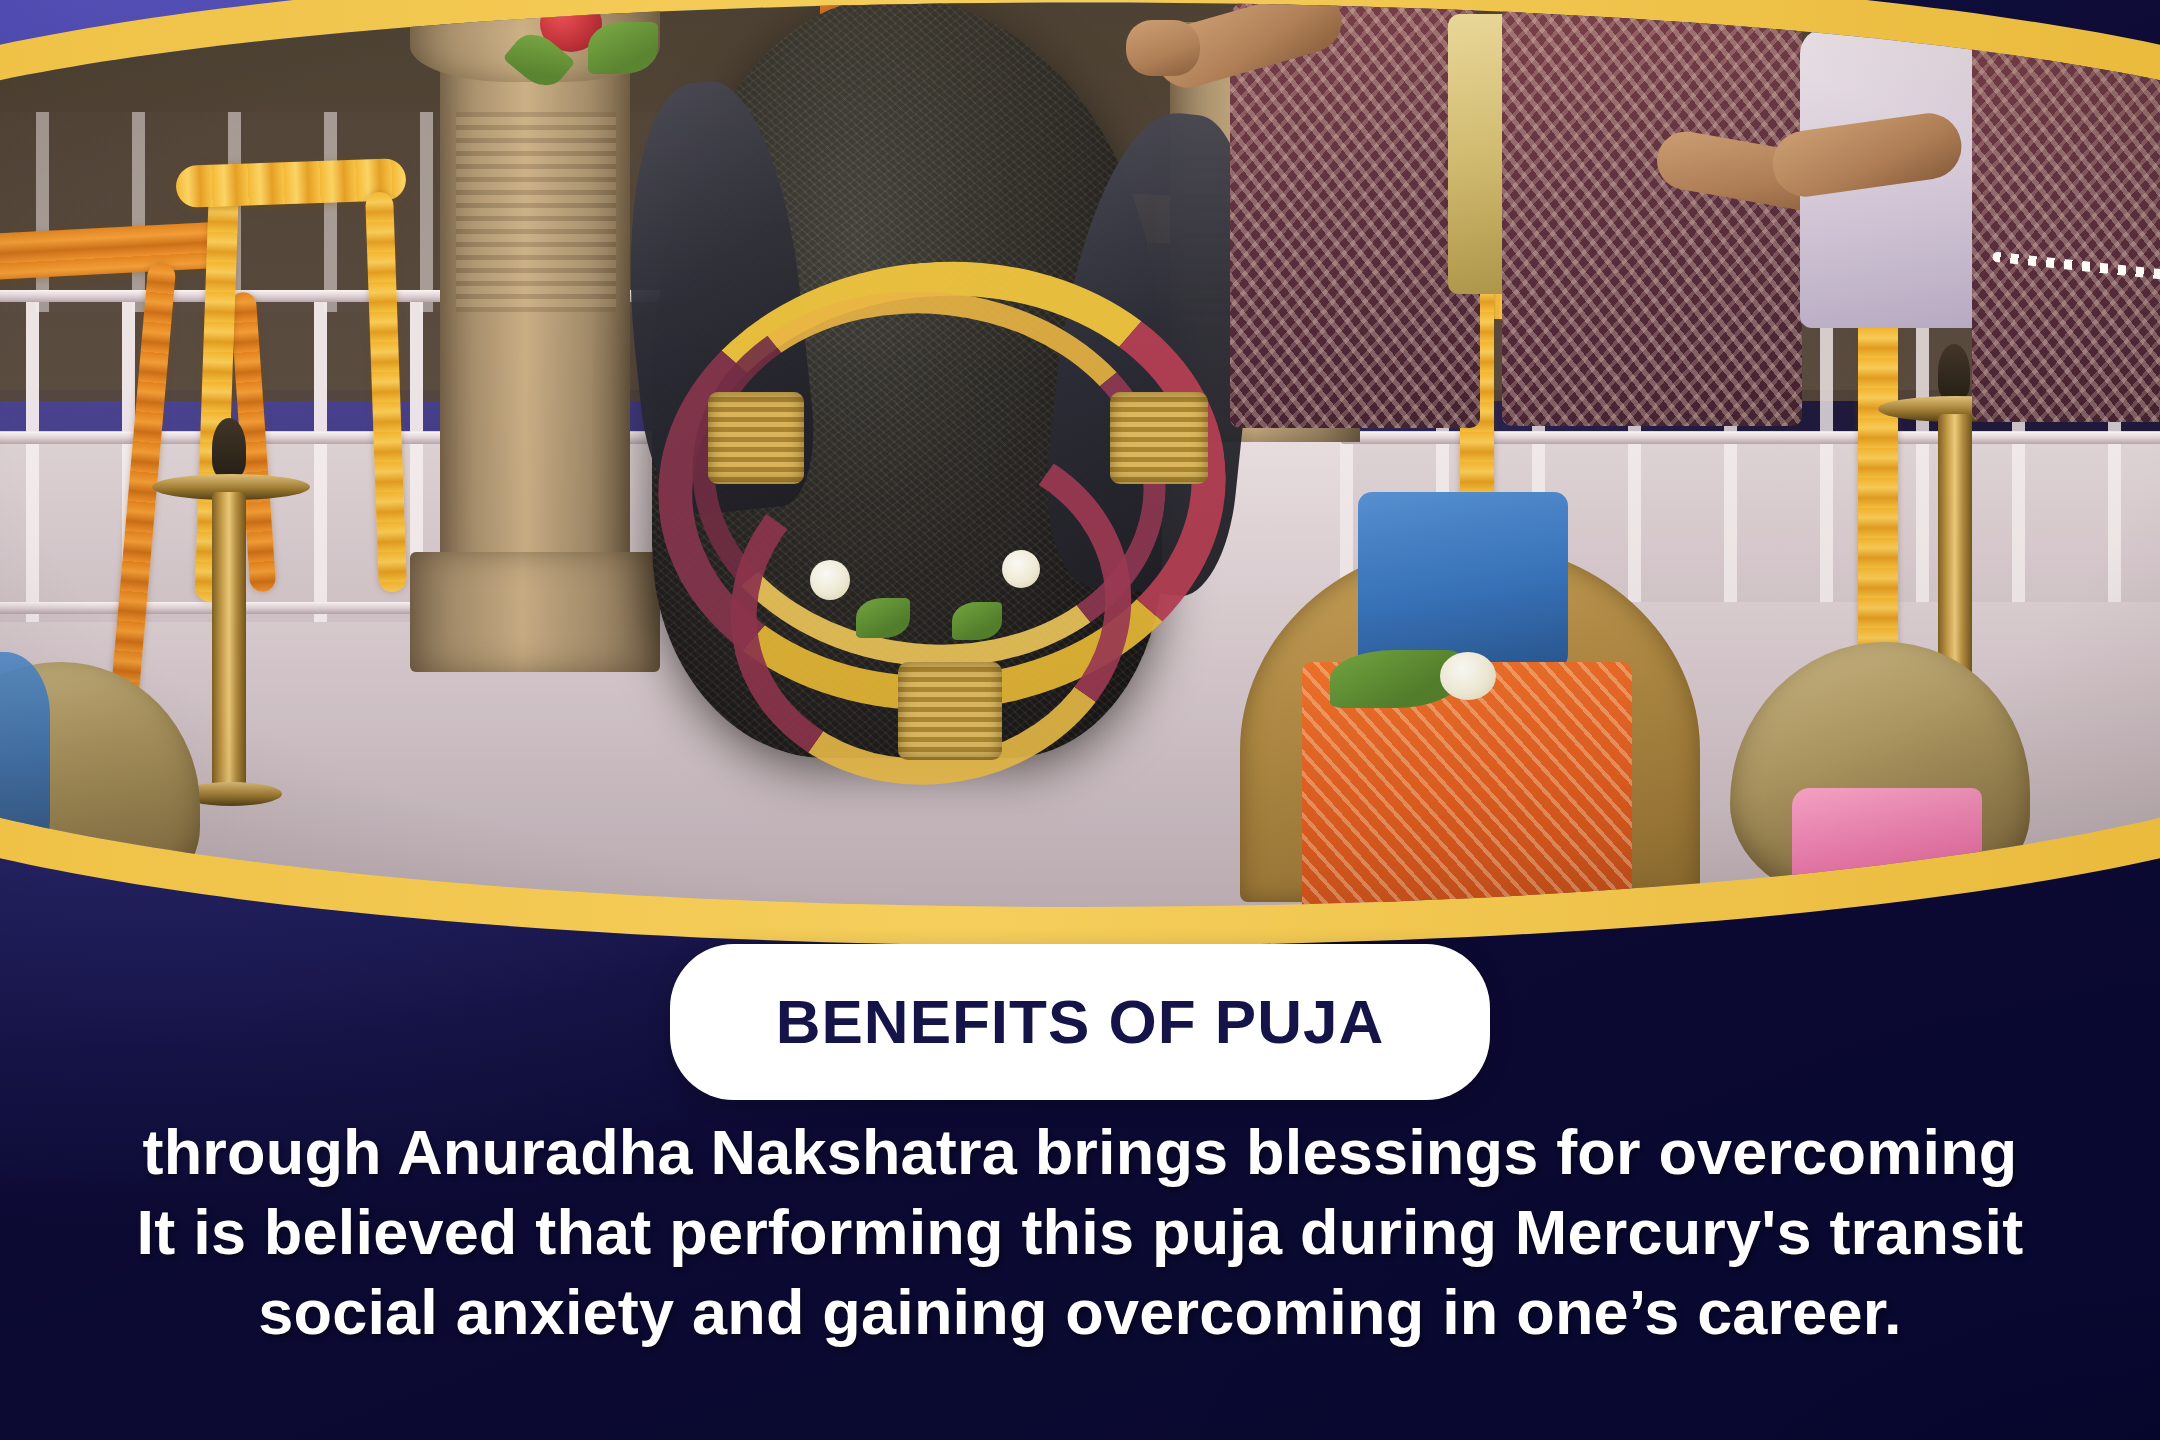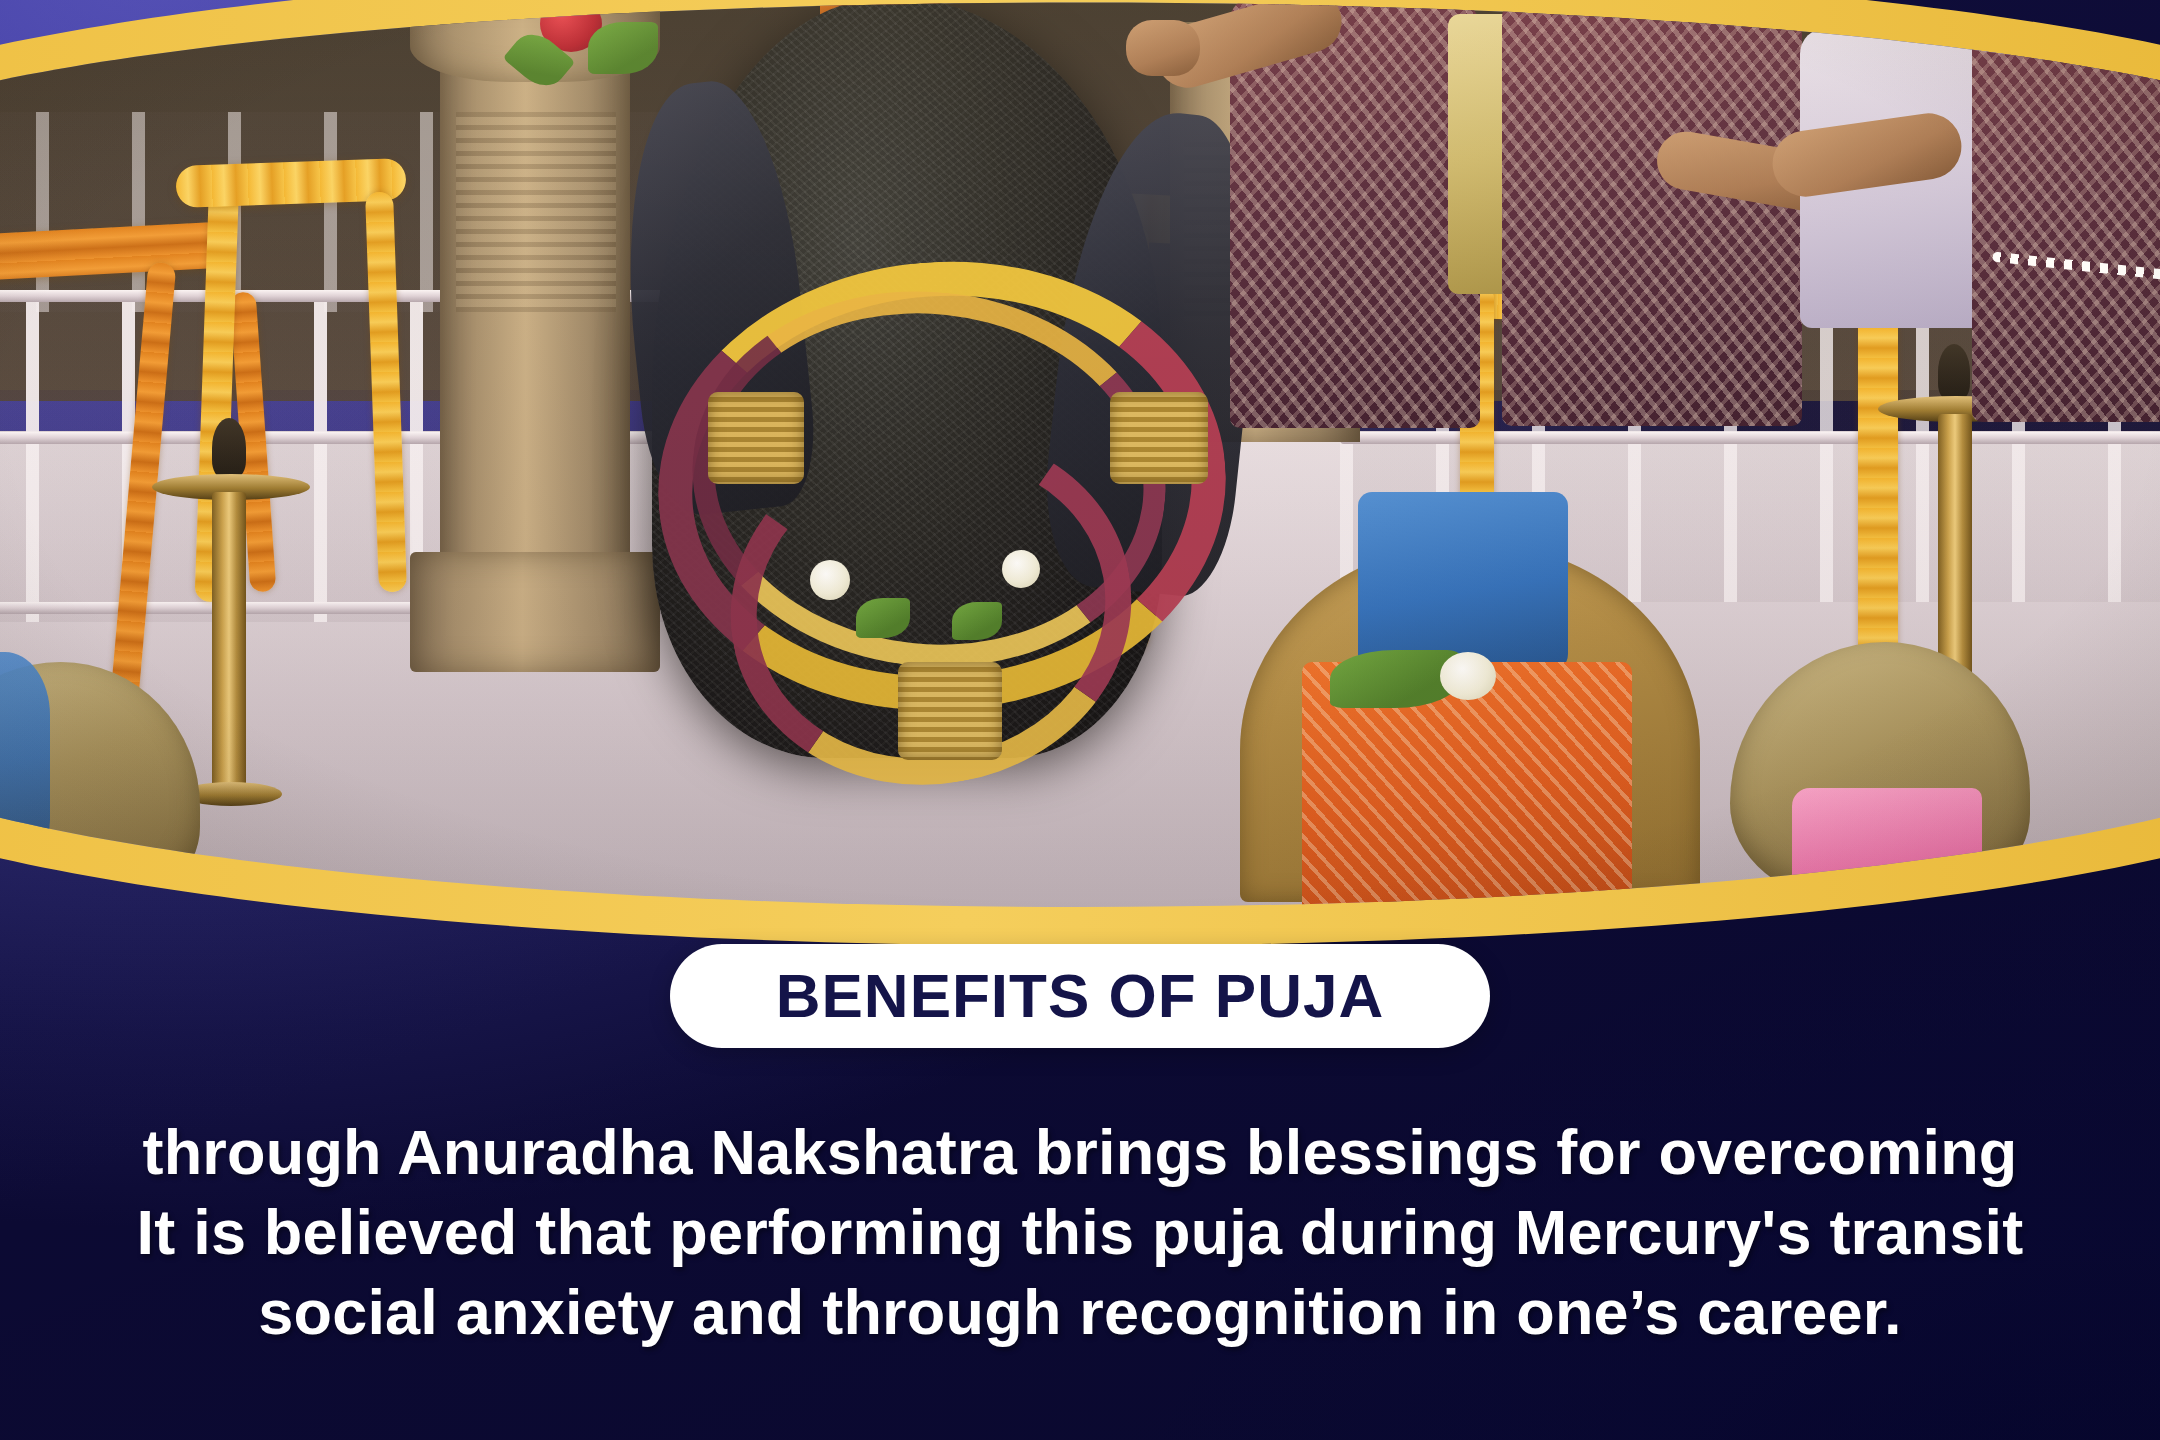--- a/index.html
+++ b/index.html
@@ -251,21 +251,21 @@
     pointer-events: none;
   }
 
   
   .badge {
     position: absolute;
     left: 50%;
     transform: translateX(-50%);
     top: 944px;
     width: 820px;
-    height: 104px;
+    height: 156px;
     background: #ffffff;
     border-radius: 64px;
     display: flex;
     align-items: center;
     justify-content: center;
     box-shadow: 0 6px 22px rgba(0,0,0,0.22);
     z-index: 40;
     text-align: center;
   }
   .badge-text {
@@ -457,16 +457,16 @@
     </svg>
   </div>
 
   <div class="badge">
     <span class="badge-text">BENEFITS OF PUJA</span>
   </div>
 
   <div class="body-copy">
     <span class="body-line">through Anuradha Nakshatra brings blessings for overcoming</span>
     <span class="body-line">It is believed that performing this puja during Mercury's transit</span>
-    <span class="body-line">social anxiety and through recognition in one’s career.</span>
+    <span class="body-line">social anxiety and gaining overcoming in one’s career.</span>
   </div>
 
 </div>
 
 </body></html>

